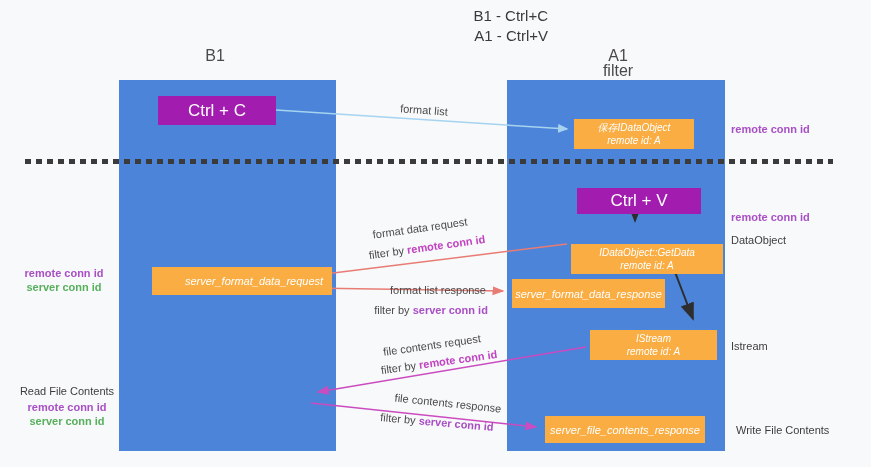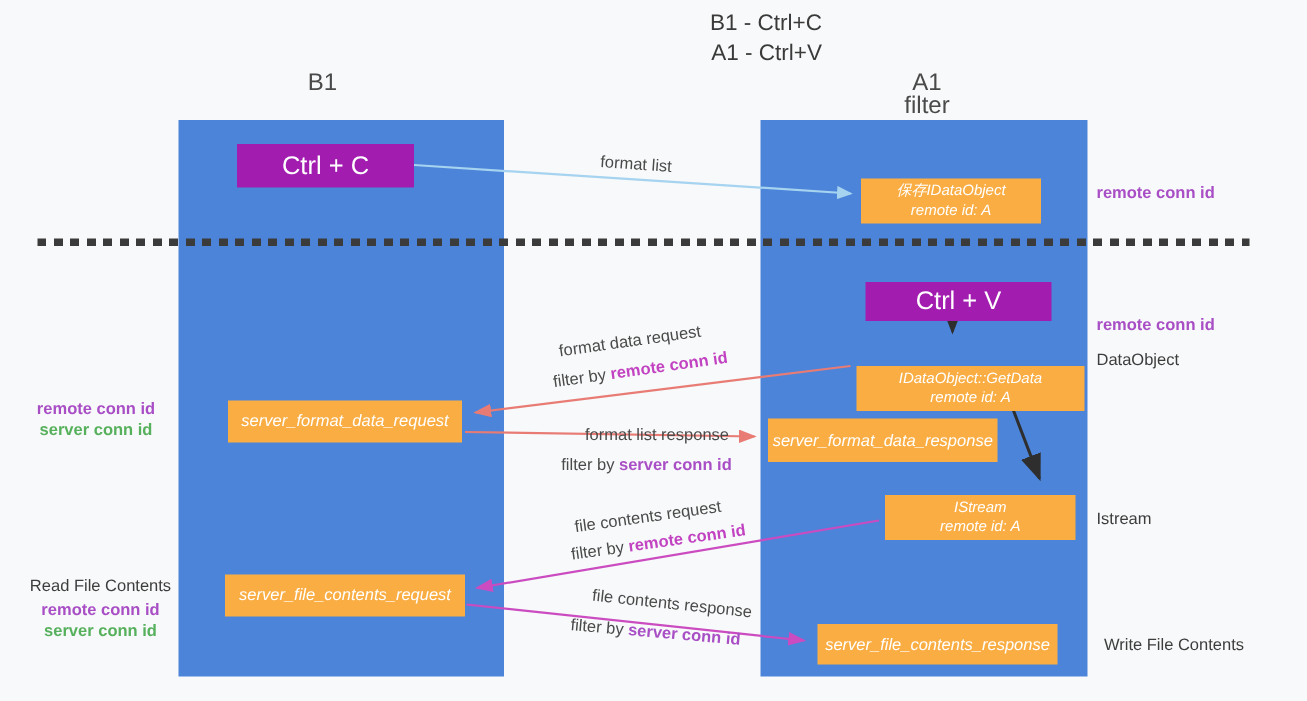--- a/index.html
+++ b/index.html
@@ -115,36 +115,33 @@
 
   <div class="node green" style="left:577px;top:188px;width:124px;height:26px;">
     <span>Ctrl + V</span>
   </div>
 
   <div class="node orange two" style="left:571px;top:228px;width:152px;height:30px;margin-top:16px;">
     <span class="l1">IDataObject::GetData</span>
     <span class="l2">remote id: A</span>
   </div>
 
-  <div class="node orange one" style="left:152px;top:267px;width:156px;height:28px;">
+  <div class="node orange one" style="left:152px;top:267px;width:156px;height:28px;padding-left:24px;">
     <span>server_format_data_request</span>
   </div>
 
   <div class="node orange one" style="left:512px;top:279px;width:153px;height:29px;">
     <span>server_format_data_response</span>
   </div>
 
   <div class="node orange two" style="left:590px;top:330px;width:127px;height:30px;">
     <span class="l1">IStream</span>
     <span class="l2">remote id: A</span>
   </div>
 
-  <div class="node orange one" style="left:150px;top:383px;width:160px;height:28px;">
-    <span>server_file_contents_request</span>
-  </div>
 
   <div class="node orange one" style="left:545px;top:416px;width:160px;height:27px;">
     <span>server_file_contents_response</span>
   </div>
 
   <div class="al" style="left:424px;top:110px;transform:translate(-50%,-50%) rotate(4deg);">format list</div>
 
   <div class="al" style="left:420px;top:228px;transform:translate(-50%,-50%) rotate(-8deg);">format data request</div>
   <div class="al" style="left:427px;top:247px;transform:translate(-50%,-50%) rotate(-8deg);"><span>filter by </span><span class="mg">remote conn id</span></div>
 

